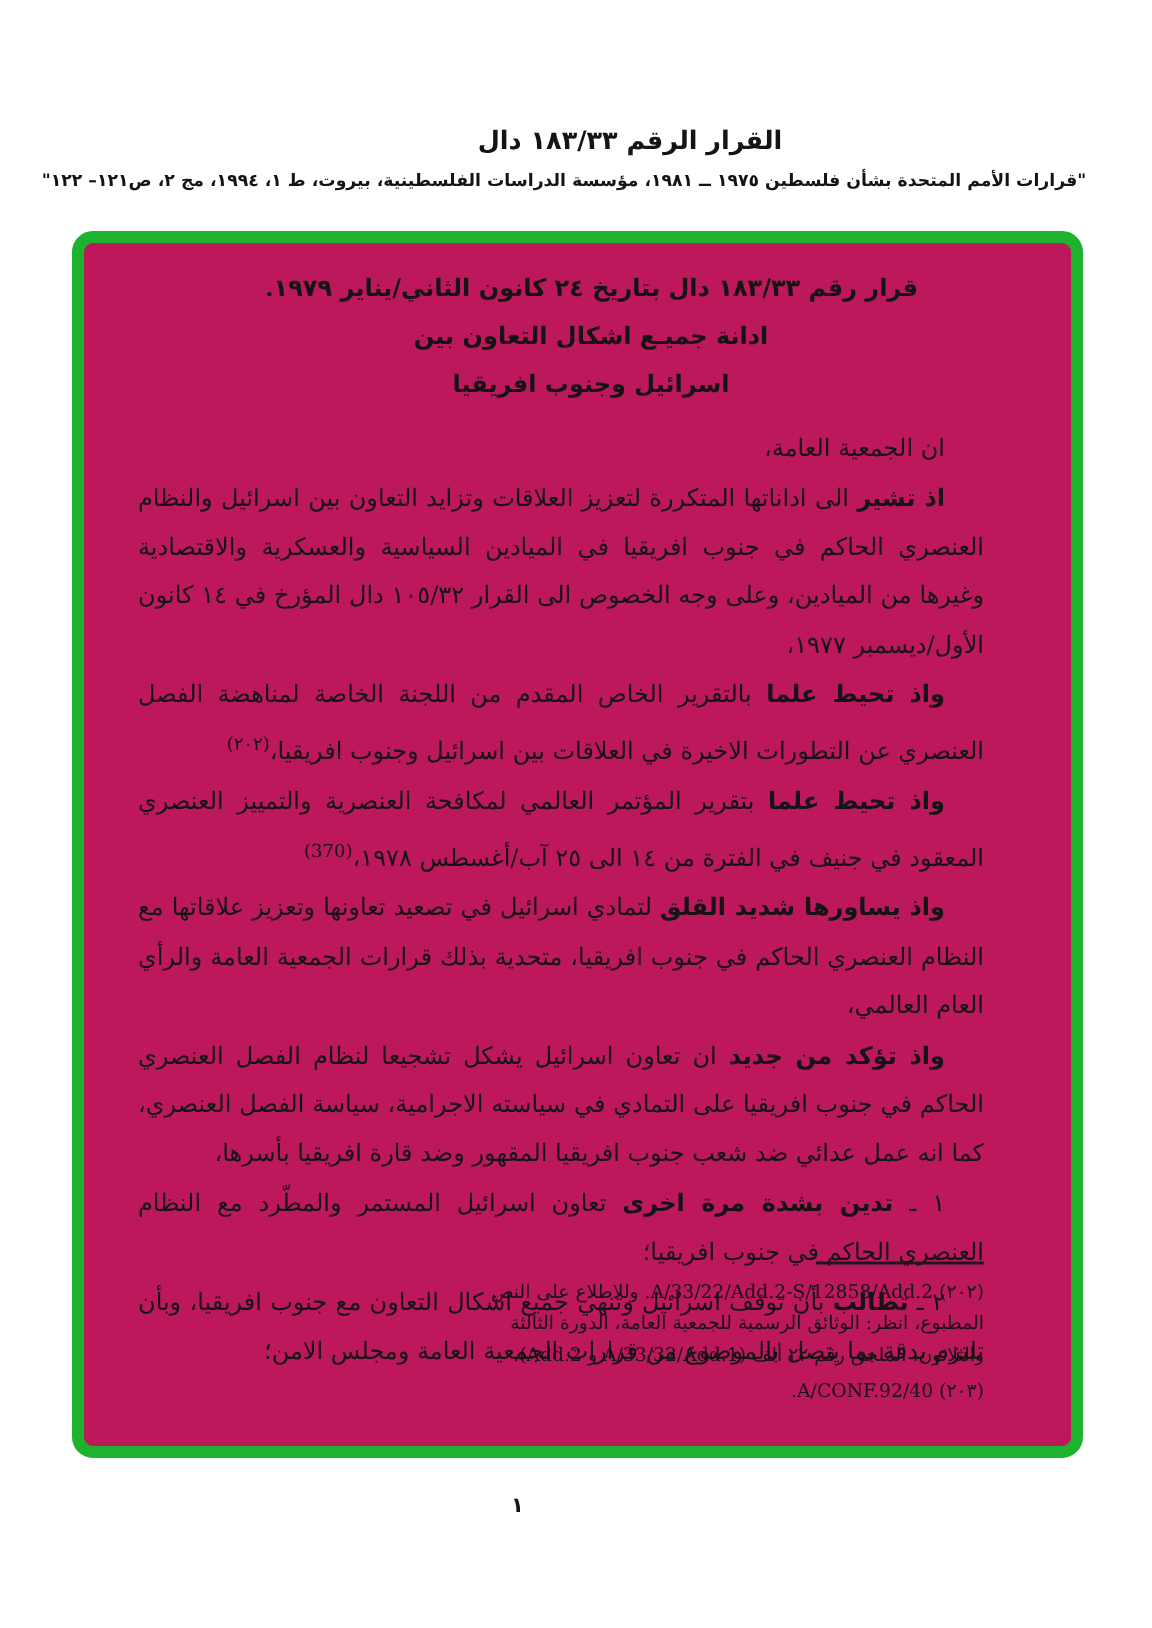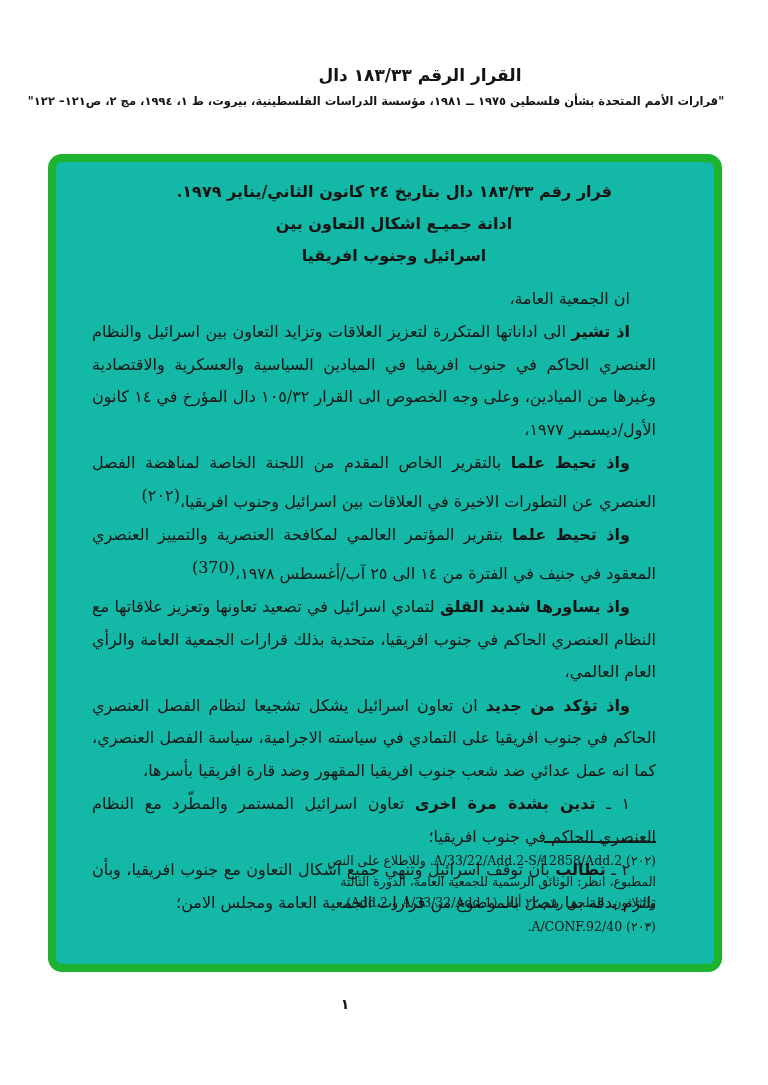--- a/index.html
+++ b/index.html
@@ -7,53 +7,53 @@
   body {
     width: 768px; height: 1085px;
     position: relative;
     font-family: "DejaVu Serif", "DejaVu Sans", serif;
     color: #141414;
     overflow: hidden;
   }
   .page { direction: rtl; width: 768px; height: 1085px; position: relative; }
 
   
-  .running-head { text-align: center; padding-top: 65px; font-family: "DejaVu Sans", sans-serif; }
+  .running-head { text-align: center; padding-top: 84px; font-family: "DejaVu Sans", sans-serif; }
   .running-head .rh-title {
     font-size: 17px; font-weight: bold; letter-spacing: .5px;
     position: relative; right: -36px;
   }
   .running-head .rh-source {
     font-size: 11.5px; font-weight: bold; margin-top: 9px;
     position: relative; right: 8px; white-space: nowrap;
   }
 
   
   .frame {
     position: absolute; left: 48px; top: 154px;
     width: 674px; height: 818px;
     border: 8px solid #1db32e; border-radius: 14px;
-    background: #14b8a6;
+    background: #be185d;
     padding: 14px 58px 0 36px;
   }
 
   
   .res-title p { font-size: 16px; font-weight: bold; line-height: 32px; }
   .res-title .t1 { text-align: right; padding-right: 44px; }
   .res-title .t2, .res-title .t3 { text-align: center; padding-left: 40px; }
 
   .opening { font-size: 16px; font-weight: normal; line-height: 32px; margin-top: 11px; text-indent: 26px; }
 
   .para {
     font-size: 16px; line-height: 32.5px;
     text-align: justify; text-indent: 26px;
     margin-top: 1px;
   }
   .para b { font-weight: bold; }
-  .para sup { font-size: 16px; vertical-align: 6px; }
+  .para sup { font-size: 12px; vertical-align: 6px; }
 
   
   .footnotes {
     position: absolute; top: 679px; right: 58px; width: 360px;
     font-size: 12.5px; line-height: 21px; text-align: right;
   }
   .fn-divider { width: 112px; border-top: 2px solid #1a1a1a; margin-bottom: 7px; }
   .footnote + .footnote { margin-top: 3px; }
 
   

